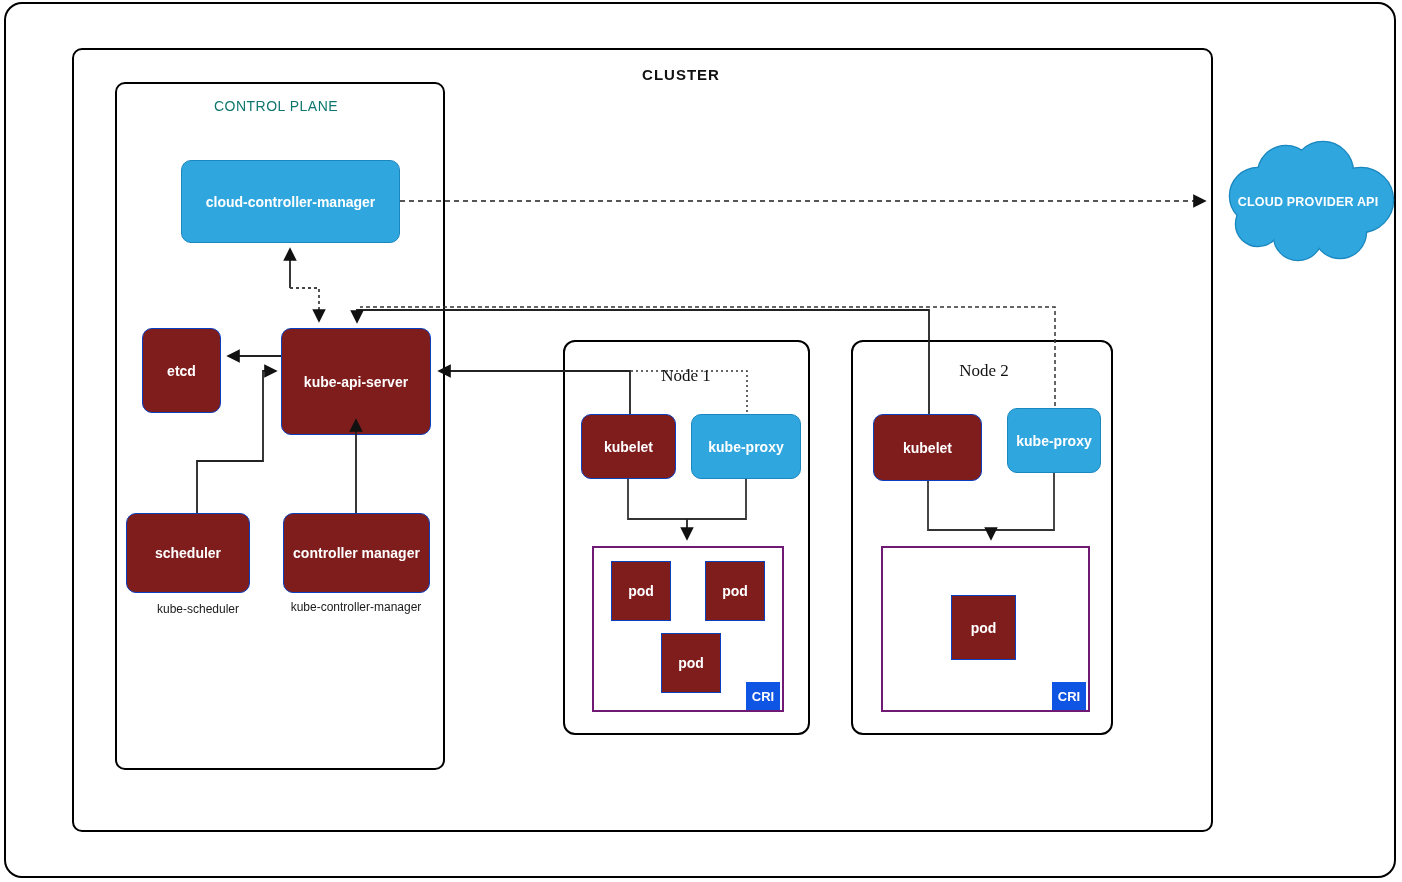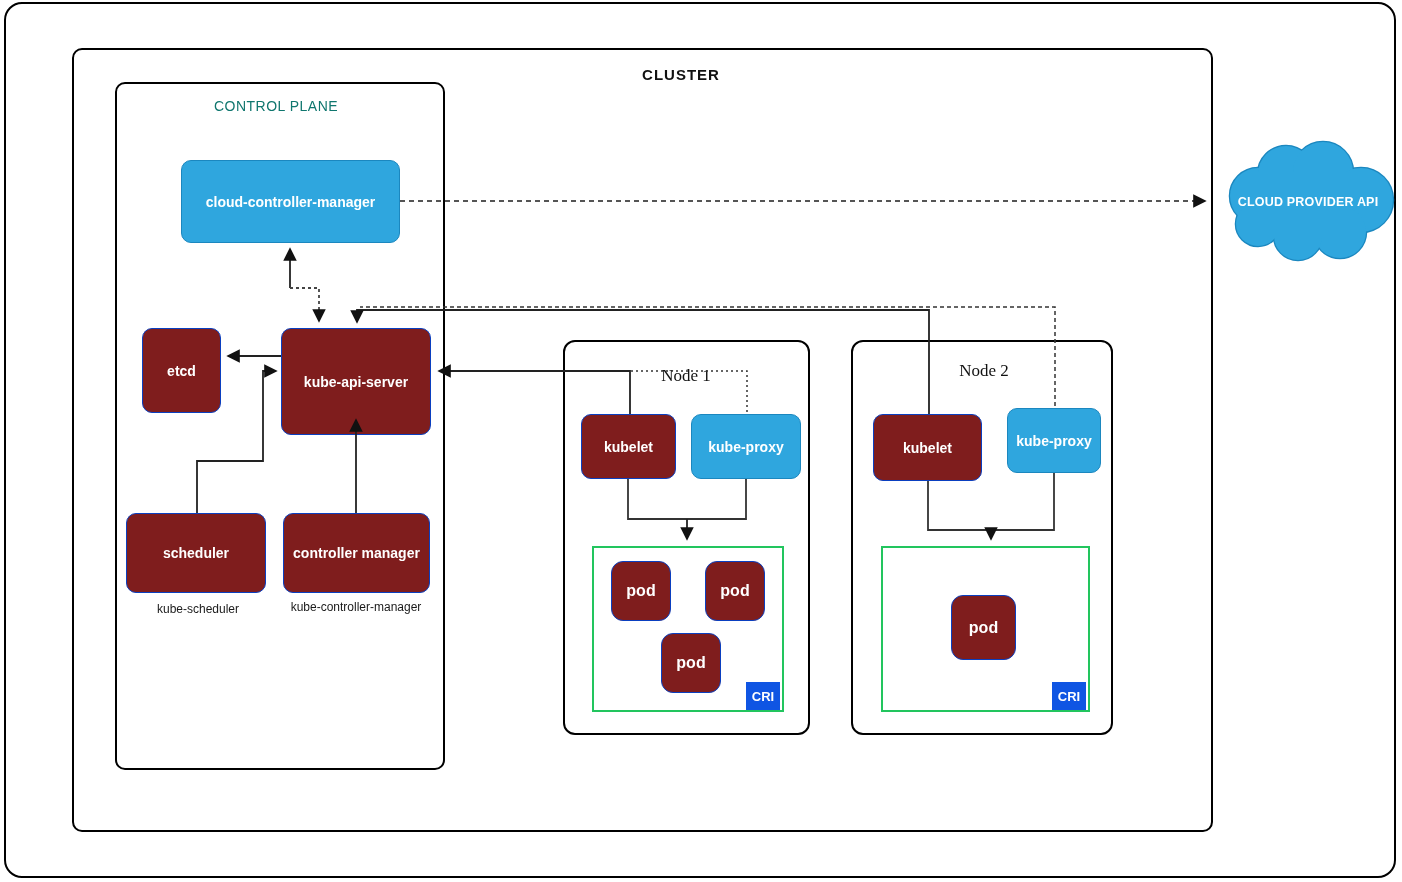--- a/index.html
+++ b/index.html
@@ -18,23 +18,23 @@
   .cluster-title { font-weight:bold; font-size:15px; letter-spacing:1px; }
   .cp-title { font-size:14px; letter-spacing:0.5px; color:#0f766e; }
   .node-title { font-family:"Liberation Serif", serif; font-size:17px; }
   .box {
     position:absolute; display:flex; align-items:center; justify-content:center;
     color:#fff; font-weight:bold; font-size:14px; border-radius:10px;
     box-sizing:border-box; text-align:center;
   }
   .box-dark  { background:#7f1d1d; border:1.5px solid #0A3FC0; }
   .box-light { background:#2FA6DE; border:1.5px solid #1B87BF; }
-  .pod { border-radius:12px; font-size:16px; }
+  .pod { border-radius:0; font-size:14px; }
   .cri-container {
-    position:absolute; border:2px solid #22c55e; box-sizing:border-box; background:transparent;
+    position:absolute; border:2px solid #701a75; box-sizing:border-box; background:transparent;
   }
   .cri-badge {
     position:absolute; right:2px; bottom:0; width:34px; height:28px;
     background:#0F55E3; color:#fff; font-weight:bold; font-size:13px;
     display:flex; align-items:center; justify-content:center;
   }
   .caption {
     position:absolute; transform:translateX(-50%);
     font-size:12px; color:#1a1a1a; white-space:nowrap;
   }
@@ -65,21 +65,21 @@
   </div>
 
   <div class="box box-dark" style="left:142px; top:328px; width:79px; height:85px;">
     <span>etcd</span>
   </div>
 
   <div class="box box-dark" style="left:281px; top:328px; width:150px; height:107px;">
     <span>kube-api-server</span>
   </div>
 
-  <div class="box box-dark" style="left:126px; top:513px; width:140px; height:80px;">
+  <div class="box box-dark" style="left:126px; top:513px; width:124px; height:80px;">
     <span>scheduler</span>
   </div>
   <div class="caption" style="left:198px; top:602px;">kube-scheduler</div>
 
   <div class="box box-dark" style="left:283px; top:513px; width:147px; height:80px;">
     <span>controller manager</span>
   </div>
   <div class="caption" style="left:356px; top:600px;">kube-controller-manager</div>
 
   <div class="frame" style="left:563px; top:340px; width:247px; height:395px; border-radius:12px;"></div>

